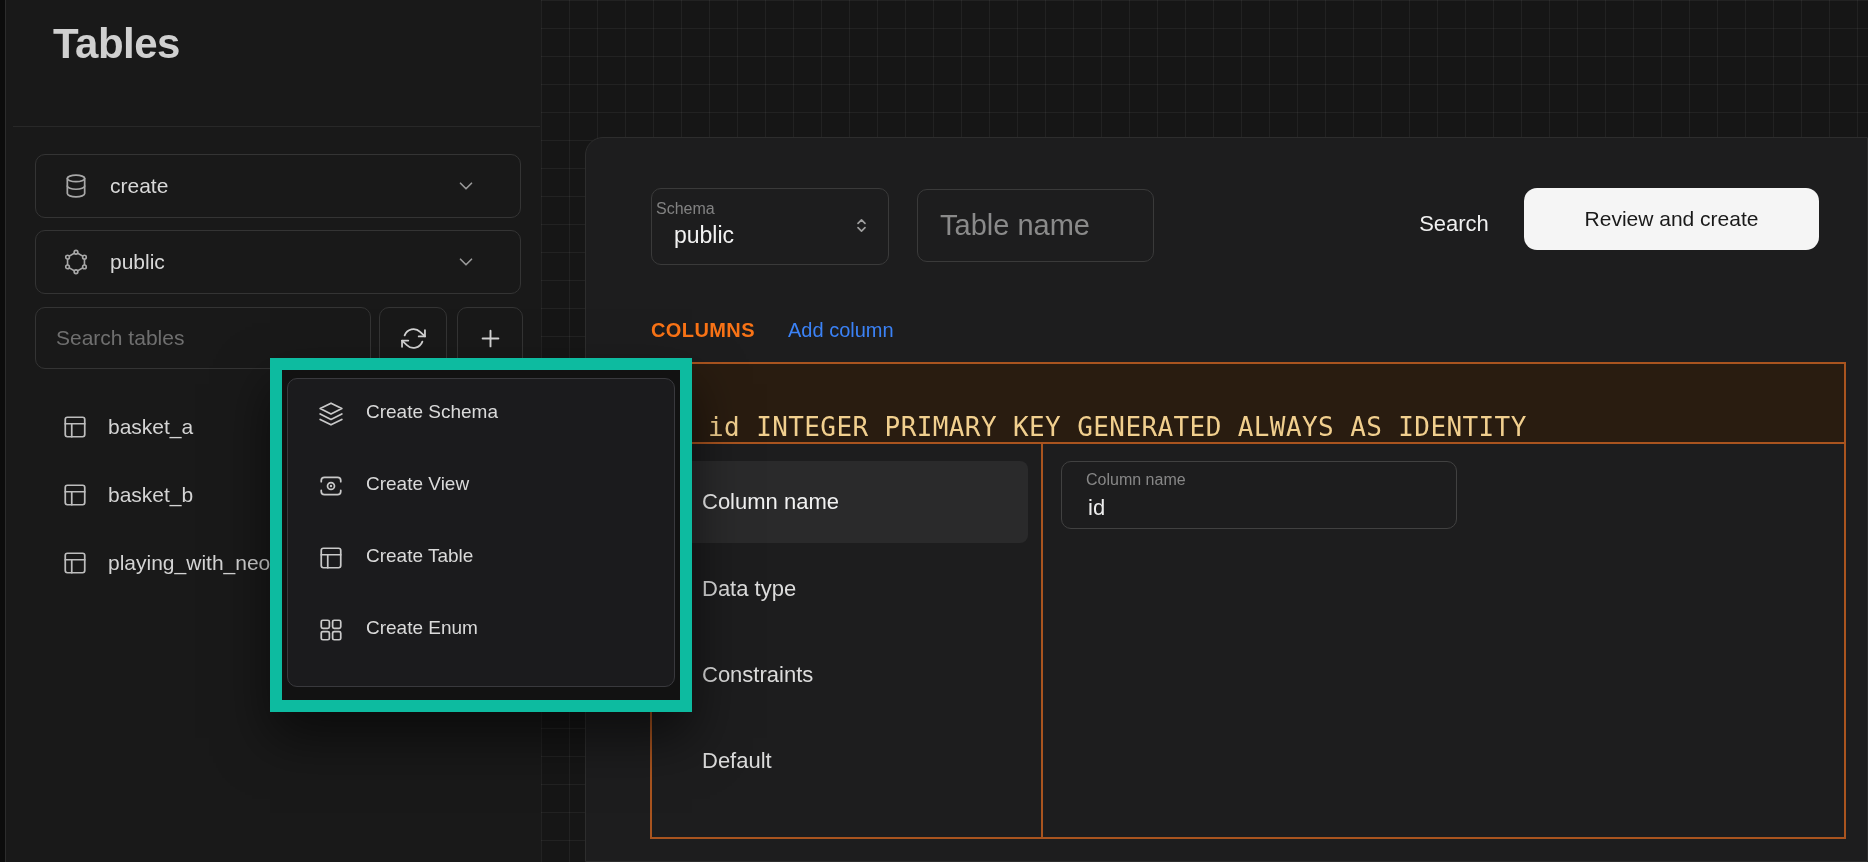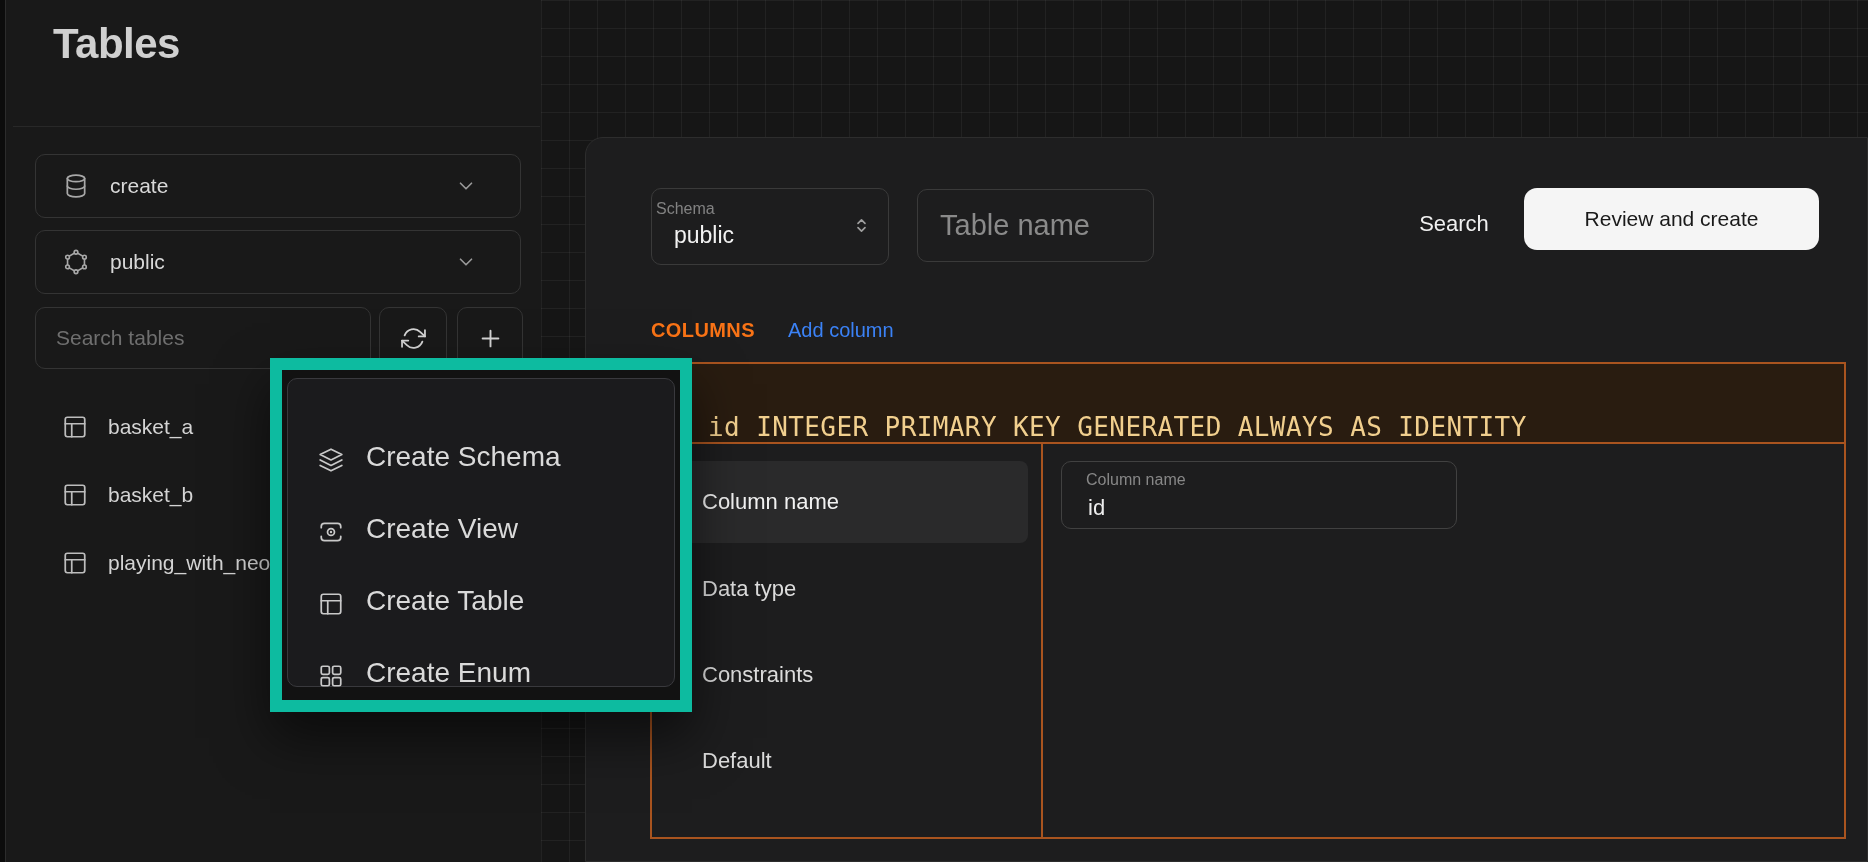--- a/index.html
+++ b/index.html
@@ -120,22 +120,22 @@
     left:270px;top:358px;width:422px;height:354px;
     border:12px solid #0dbba0;background:#121212;z-index:10;
     box-shadow:0 26px 50px rgba(0,0,0,.55);
   }
   .create-menu{
     position:absolute;left:5px;right:5px;top:8px;bottom:13px;
     background:#1b1b1d;border:1px solid #39393d;border-radius:10px;
     padding-top:22px;
   }
   .menu-item{
-    height:72px;display:flex;align-items:flex-end;padding-left:30px;
-    font-size:28px;color:#dadada;cursor:pointer;
+    height:72px;display:flex;align-items:flex-start;padding-left:30px;
+    font-size:19px;color:#dadada;cursor:pointer;
   }
   .menu-item .ic{color:#c9c9c9;margin-right:22px;}
 
   .ic svg{display:block;}
 </style>
 </head>
 <body>
 
 <div id="screen">
 

